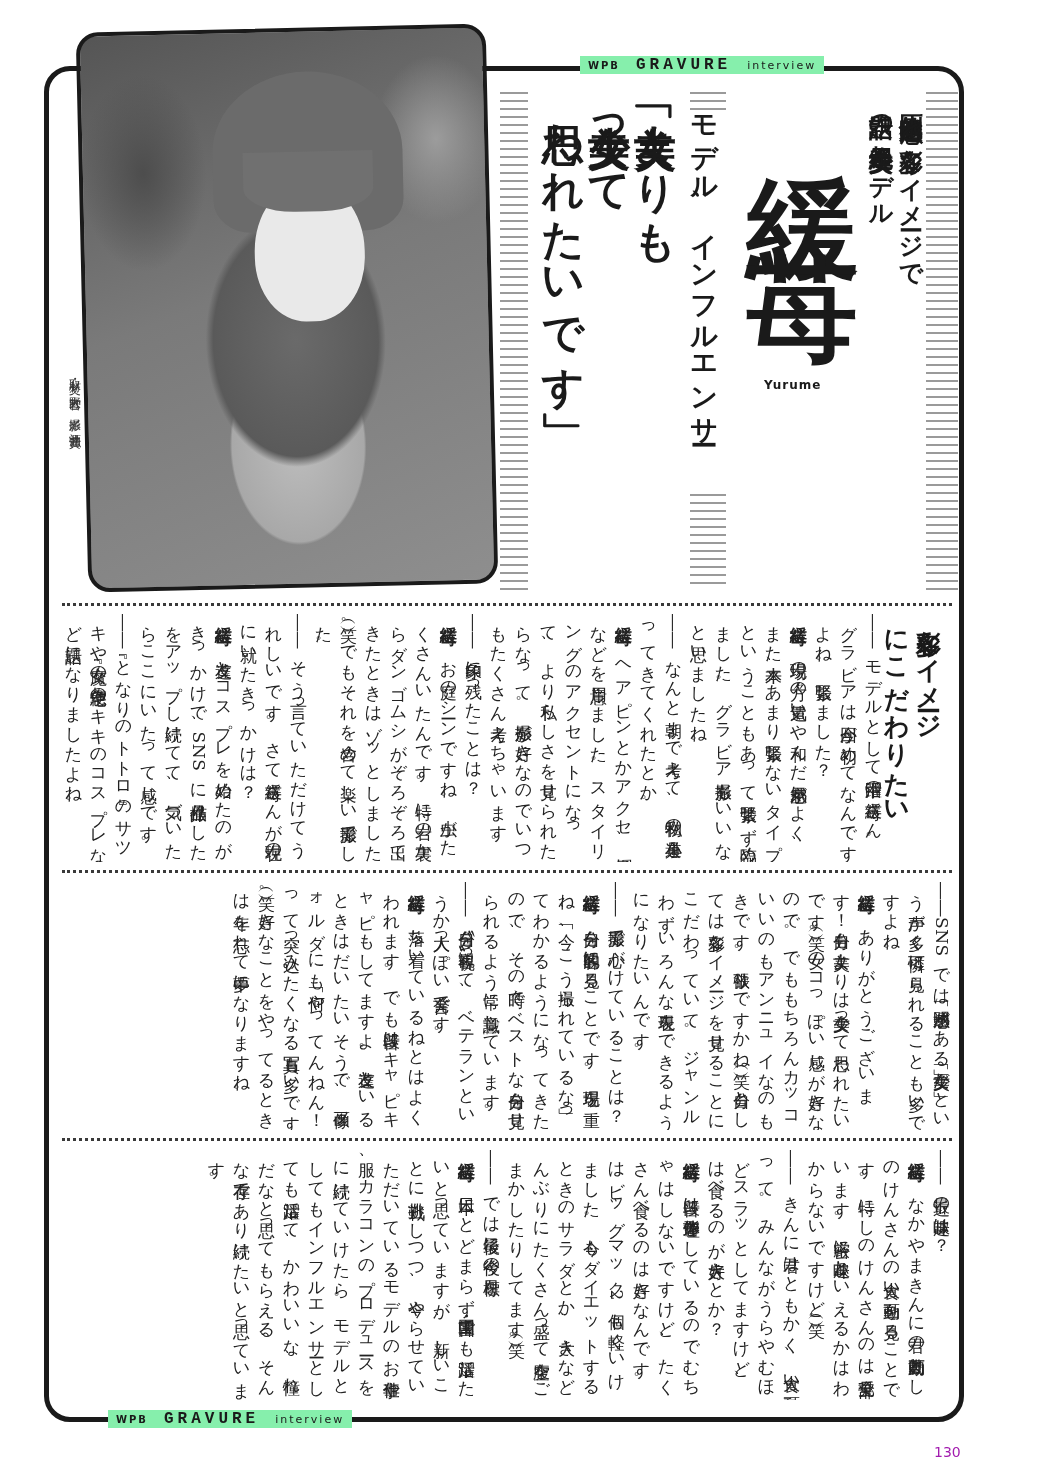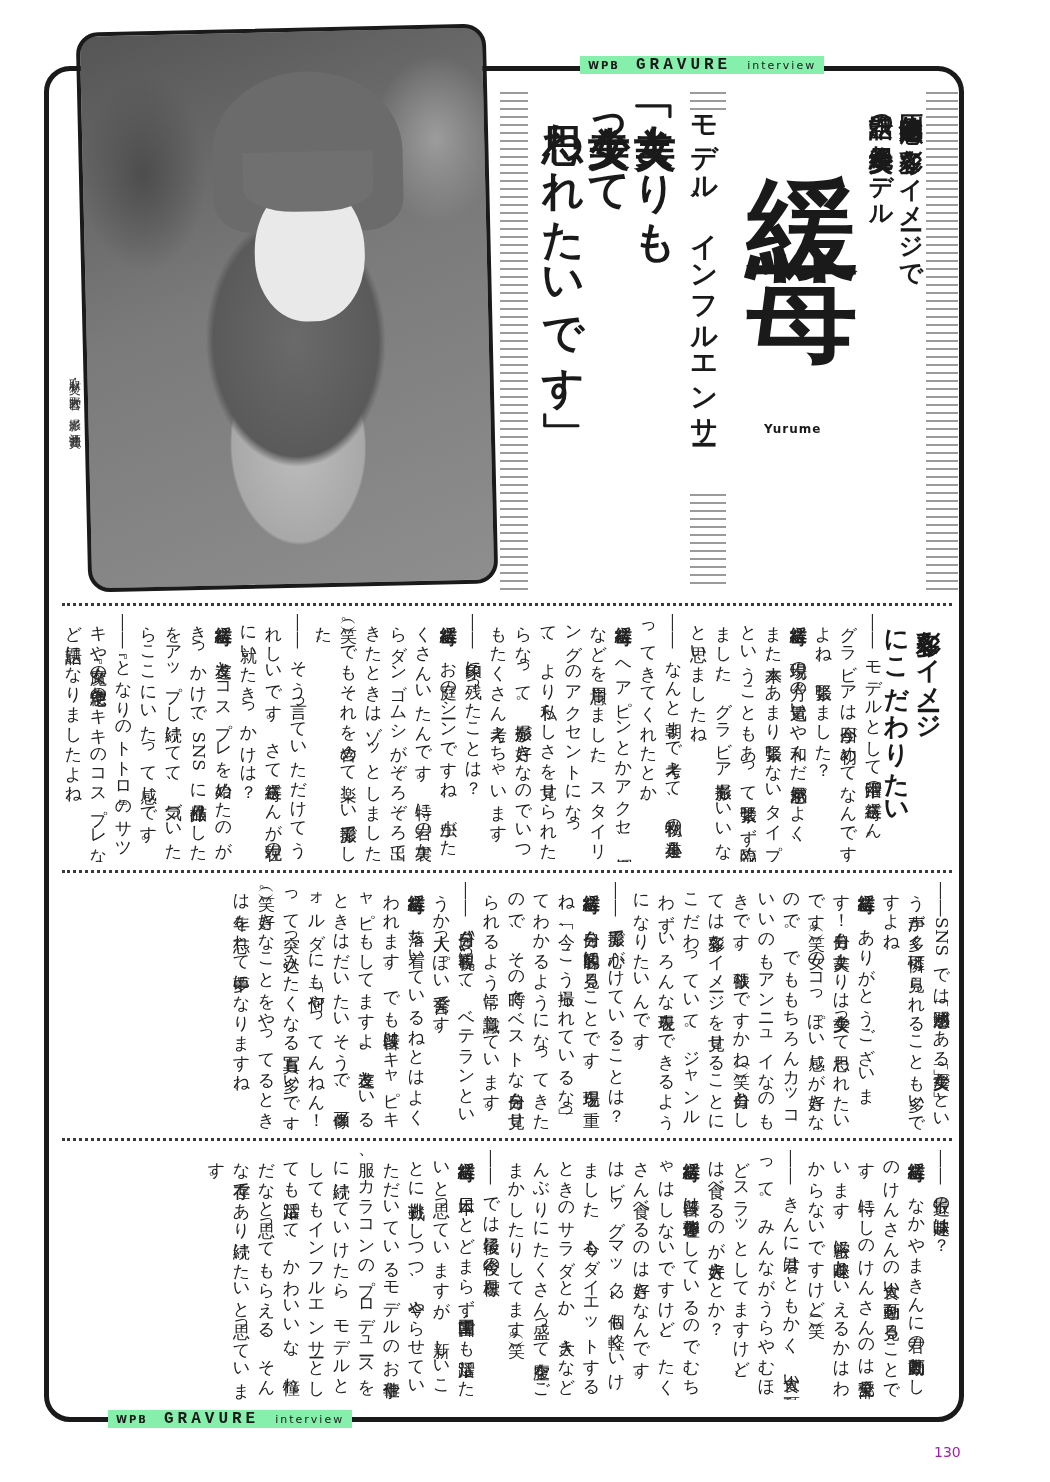--- a/index.html
+++ b/index.html
@@ -42,21 +42,21 @@
   
   .credits { position: absolute; left: 68px; top: 370px; writing-mode: vertical-rl;
              font-size: 12px; color: #333; letter-spacing: 1px; line-height: 14px; }
   .credits span { display: inline-block; }
   .credits .gap { display: inline-block; height: 18px; }
 
   
   .vt { writing-mode: vertical-rl; position: absolute; white-space: nowrap; }
   .lead { left: 866px; top: 96px; font-size: 24px; font-weight: bold; line-height: 30px; letter-spacing: 1px; }
   .name { left: 744px; top: 86px; font-size: 112px; font-weight: bold; line-height: 120px; letter-spacing: 18px; }
-  .romaji { position: absolute; left: 764px; top: 378px; font-size: 12px; font-weight: bold; letter-spacing: 1px; margin-top: 44px; }
+  .romaji { position: absolute; left: 764px; top: 378px; font-size: 12px; font-weight: bold; letter-spacing: 1px; }
   .role { left: 688px; top: 96px; font-size: 27px; font-weight: bold; line-height: 32px; }
   .quote { left: 540px; top: 92px; font-size: 42px; font-weight: bold; line-height: 46px; letter-spacing: 1px; }
 
   
   .stripes { position: absolute; background: repeating-linear-gradient(to bottom, #9a9a9a 0 2px, transparent 2px 8px); }
   .s1 { left: 926px; top: 92px; width: 32px; height: 500px; }
   .s2 { left: 690px; top: 92px; width: 36px; height: 18px; }
   .s3 { left: 690px; top: 494px; width: 36px; height: 96px; }
   .s4 { left: 500px; top: 92px; width: 28px; height: 500px; }
 

